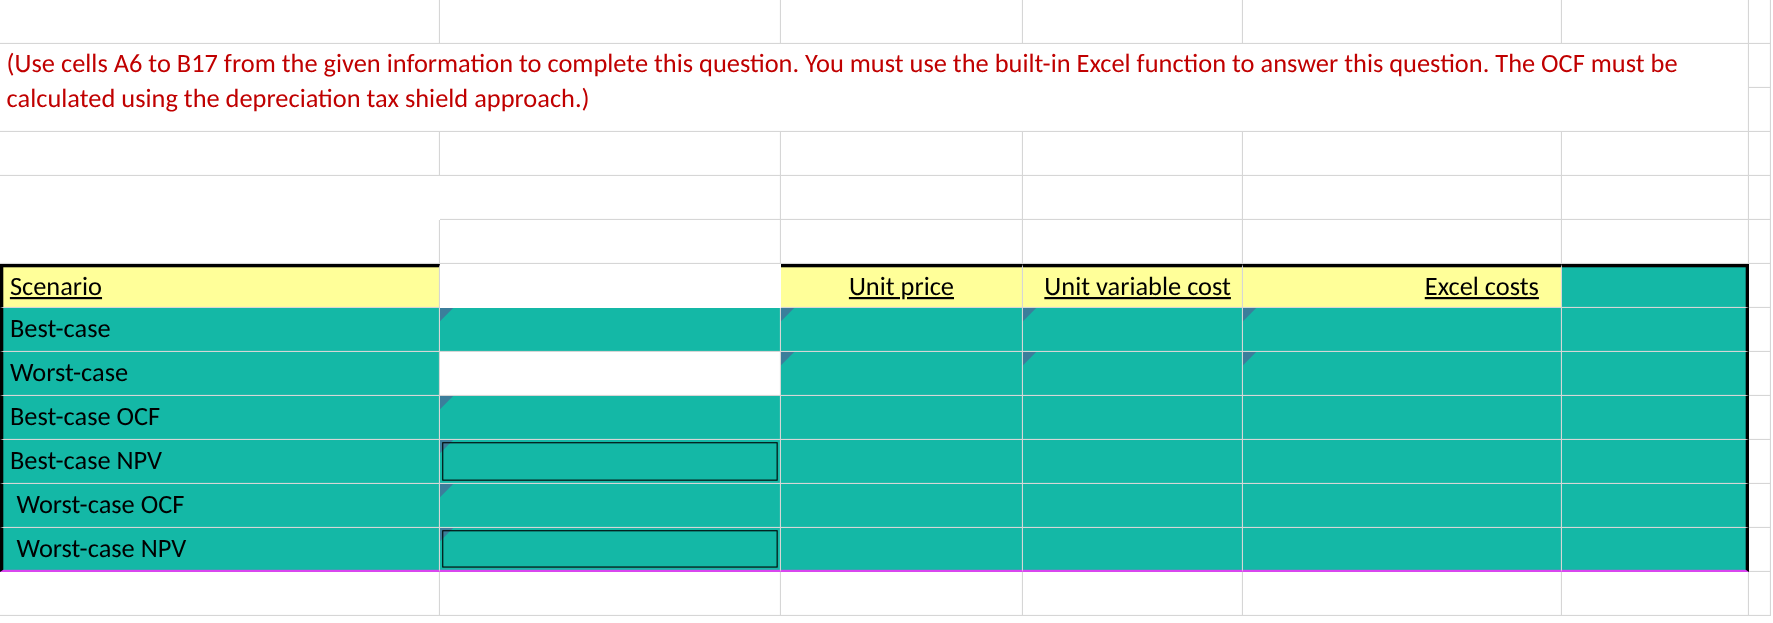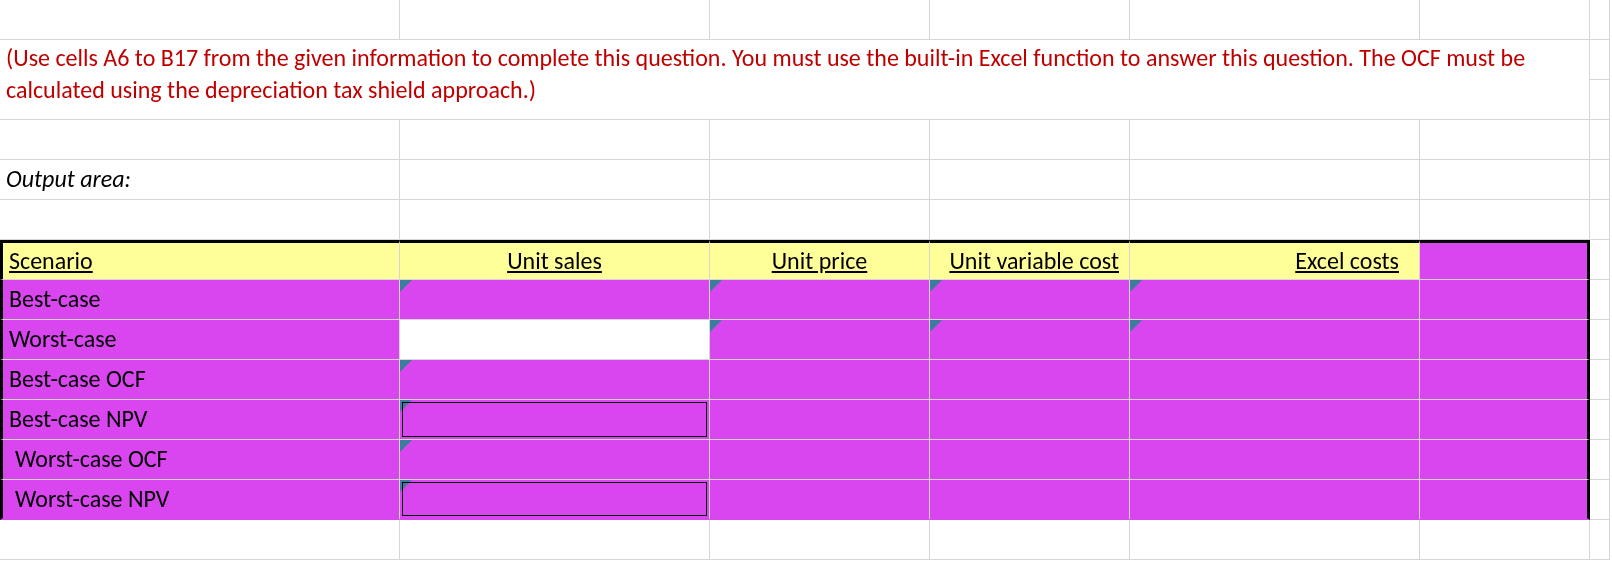--- a/index.html
+++ b/index.html
@@ -41,21 +41,21 @@
   }
   .italic { font-style: italic; }
   .hdr {
     font-weight: 400;
     text-decoration: underline;
     justify-content: center;
     background: #ffff99;
     text-align: center;
   }
   .hdr.left { justify-content: flex-start; }
-  .yl { background: #d946ef; }
+  .yl { background: #14b8a6; }
   .boxtop { border-top: 3px solid #000; }
   .boxbot { border-bottom: 2px solid #d946ef; }
   .boxl { border-left: 3px solid #000; }
   .boxr { border-right: 3px solid #000; }
   .cell.white-input { background: #ffffff; }
   .cell.outlined::after {
     content:"";
     position:absolute;
     left:2px; right:2px; top:2px; bottom:2px;
     border:1px solid #000;
@@ -89,38 +89,36 @@
   <div class="cell" style="grid-column:7;grid-row:3"></div>
 
   <div class="cell" style="grid-column:1;grid-row:4"></div>
   <div class="cell" style="grid-column:2;grid-row:4"></div>
   <div class="cell" style="grid-column:3;grid-row:4"></div>
   <div class="cell" style="grid-column:4;grid-row:4"></div>
   <div class="cell" style="grid-column:5;grid-row:4"></div>
   <div class="cell" style="grid-column:6;grid-row:4"></div>
   <div class="cell" style="grid-column:7;grid-row:4"></div>
 
-  <div class="cell italic" style="grid-column:1;grid-row:5">Output area:</div>
   <div class="cell" style="grid-column:2;grid-row:5"></div>
   <div class="cell" style="grid-column:3;grid-row:5"></div>
   <div class="cell" style="grid-column:4;grid-row:5"></div>
   <div class="cell" style="grid-column:5;grid-row:5"></div>
   <div class="cell" style="grid-column:6;grid-row:5"></div>
   <div class="cell" style="grid-column:7;grid-row:5"></div>
 
   <div class="cell" style="grid-column:1;grid-row:6"></div>
   <div class="cell" style="grid-column:2;grid-row:6"></div>
   <div class="cell" style="grid-column:3;grid-row:6"></div>
   <div class="cell" style="grid-column:4;grid-row:6"></div>
   <div class="cell" style="grid-column:5;grid-row:6"></div>
   <div class="cell" style="grid-column:6;grid-row:6"></div>
   <div class="cell" style="grid-column:7;grid-row:6"></div>
 
   <div class="cell hdr left boxtop boxl" style="grid-column:1;grid-row:7">Scenario</div>
-  <div class="cell hdr boxtop" style="grid-column:2;grid-row:7"> Unit sales</div>
   <div class="cell hdr boxtop" style="grid-column:4;grid-row:7;justify-content:flex-end;padding-right:10px">Unit variable cost</div>
   <div class="cell hdr boxtop" style="grid-column:3;grid-row:7">Unit price</div>
   <div class="cell hdr boxtop" style="grid-column:5;grid-row:7;justify-content:flex-end;padding-right:20px">Excel costs</div>
   <div class="cell yl boxtop boxr" style="grid-column:6;grid-row:7"></div>
   <div class="cell" style="grid-column:7;grid-row:7"></div>
 
   <div class="cell yl boxl" style="grid-column:1;grid-row:8">Best-case</div>
   <div class="cell yl" style="grid-column:2;grid-row:8">
       <span class="flag"></span>
     </div>

